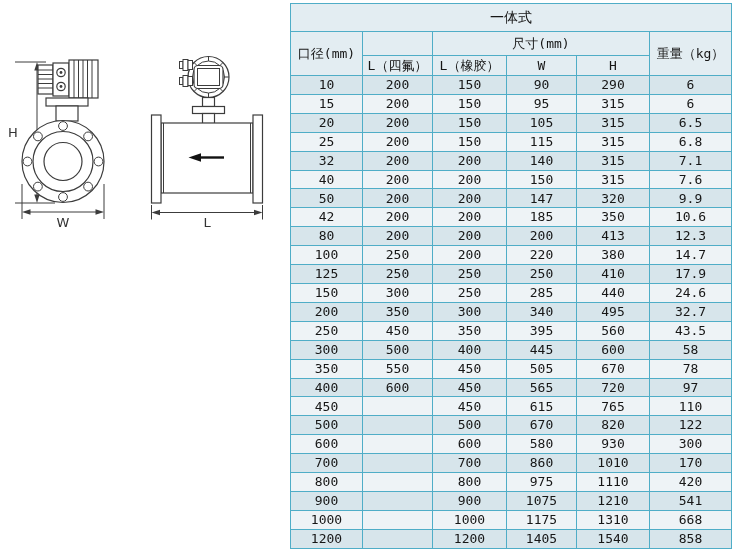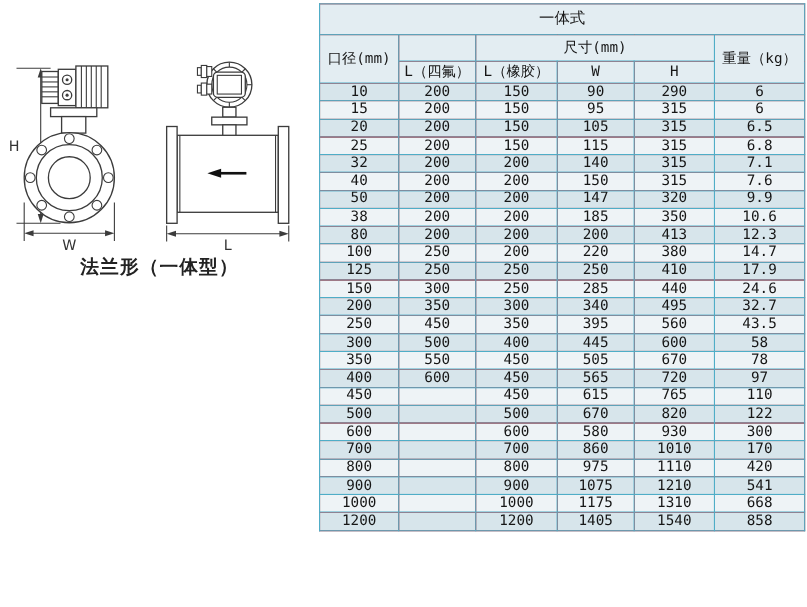--- a/index.html
+++ b/index.html
@@ -10,21 +10,21 @@
   }
   .diagram-pane{position:absolute;left:0;top:0;width:290px;height:552px;background:#fff;}
   .diagram-caption{
     position:absolute;left:0;top:231px;width:290px;text-align:center;
     font-weight:bold;font-size:17px;letter-spacing:1px;color:#222;
     font-family:"DejaVu Sans","Liberation Sans",sans-serif;
   }
   .table-pane{position:absolute;left:290px;top:3px;}
   table.spec{
     border-collapse:collapse;table-layout:fixed;
-    width:441px;height:480px;background:#ef4444;
+    width:441px;height:546px;background:#7dd3fc;
   }
   table.spec td,table.spec th{
     border:1px solid #4fadc7;text-align:center;vertical-align:middle;
     font-weight:normal;font-size:13px;padding:0;line-height:1.05;
     overflow:hidden;white-space:nowrap;
   }
   tr.title-row th{height:27px;font-size:14px;background:#e3edf2;}
   thead th,thead td{background:#e3edf2;}
   tr.hrow2 td,tr.hrow2 th{height:23px;}
   tr.hrow3 td,tr.hrow3 th{height:19px;}
@@ -149,21 +149,20 @@
         <line x1="151.5" y1="205" x2="151.5" y2="219.5"></line>
         <line x1="262.5" y1="205" x2="262.5" y2="219.5"></line>
         <line x1="158" y1="212.5" x2="256" y2="212.5"></line>
         <polygon points="151.5,212.5 160,209.8 160,215.2" fill="#3c3c3c" stroke="none"></polygon>
         <polygon points="262.5,212.5 254,209.8 254,215.2" fill="#3c3c3c" stroke="none"></polygon>
         <text x="207" y="227" text-anchor="middle" stroke="none">L</text>
       </g>
     </g>
   </svg>
 
-  <div class="diagram-caption">法兰形（一体型）</div>
 </div>
 
 <div class="table-pane">
   <table class="spec">
     <colgroup>
       <col class="col1">
         <col class="col2">
         <col class="col3">
         <col class="col4">
         <col class="col5">
@@ -237,21 +236,21 @@
         </tr>
         <tr>
           <td>50</td>
           <td>200</td>
           <td>200</td>
           <td>147</td>
           <td>320</td>
           <td>9.9</td>
         </tr>
         <tr>
-          <td>38</td>
+          <td>42</td>
           <td>200</td>
           <td>200</td>
           <td>185</td>
           <td>350</td>
           <td>10.6</td>
         </tr>
         <tr>
           <td>80</td>
           <td>200</td>
           <td>200</td>

